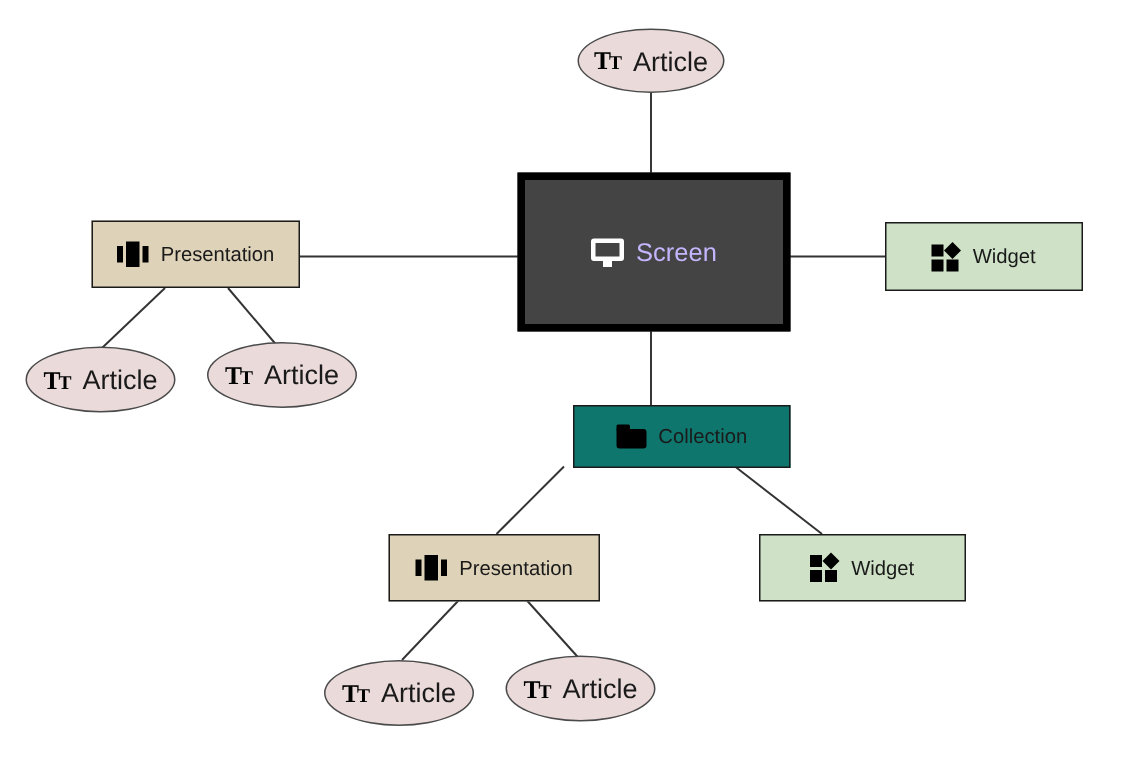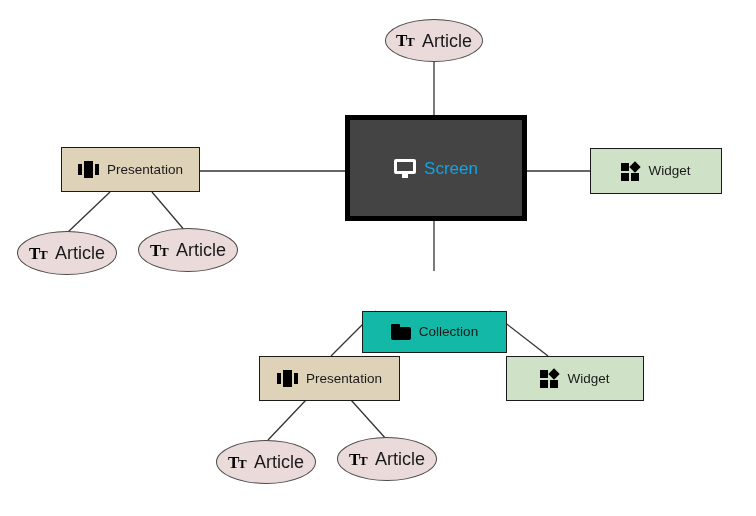--- a/index.html
+++ b/index.html
@@ -47,21 +47,21 @@
     border-radius: 50%;
     background: #eadada;
   }
   .node-ellipse .node-label { font-size: 18px; }
   
   .node-screen {
     background: #444444;
     border: 5px solid #000000;
   }
   .node-screen .node-label {
-    color: #0ea5e9;
+    color: #c4b5fd;
     font-size: 17px;
   }
   
   .icon {
     display: inline-block;
     position: relative;
     flex: 0 0 auto;
   }
   
   .icon-texttype {
@@ -216,21 +216,21 @@
   </div>
 
   <div class="node node-ellipse" style="left:138px; top:228px; width:100px; height:44px;">
     <span class="icon icon-texttype">
       <span class="t-big">T</span>
         <span class="t-small">T</span>
     </span>
     <span class="node-label">Article</span>
   </div>
 
-  <div class="node node-rect" style="left:362px; top:270px; width:145px; height:42px; background:#14b8a6;margin-top:41px;">
+  <div class="node node-rect" style="left:382px; top:270px; width:145px; height:42px; background:#0f766e;">
     <span class="icon icon-folder">
       <i class="tab"></i>
         <i class="body"></i>
     </span>
     <span class="node-label">Collection</span>
   </div>
 
   <div class="node node-rect" style="left:259px; top:356px; width:141px; height:45px; background:#ded2b8;">
     <span class="icon icon-presentation">
       <i class="b1"></i>

